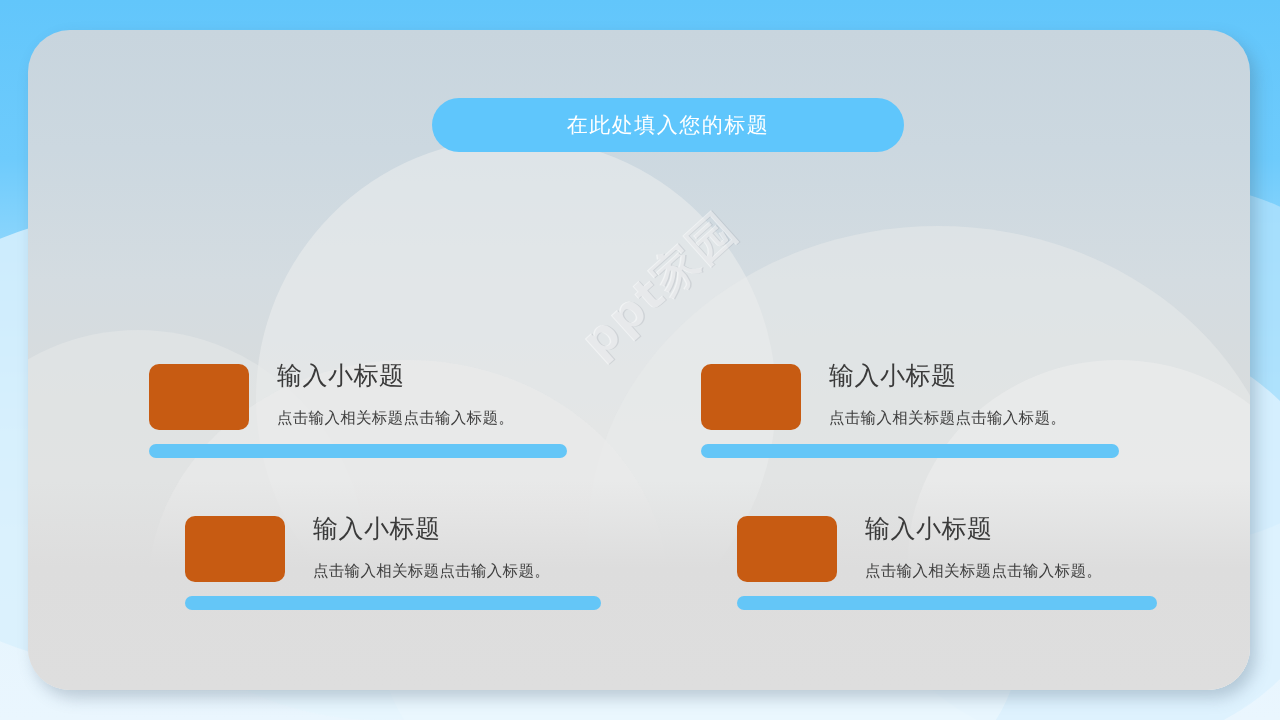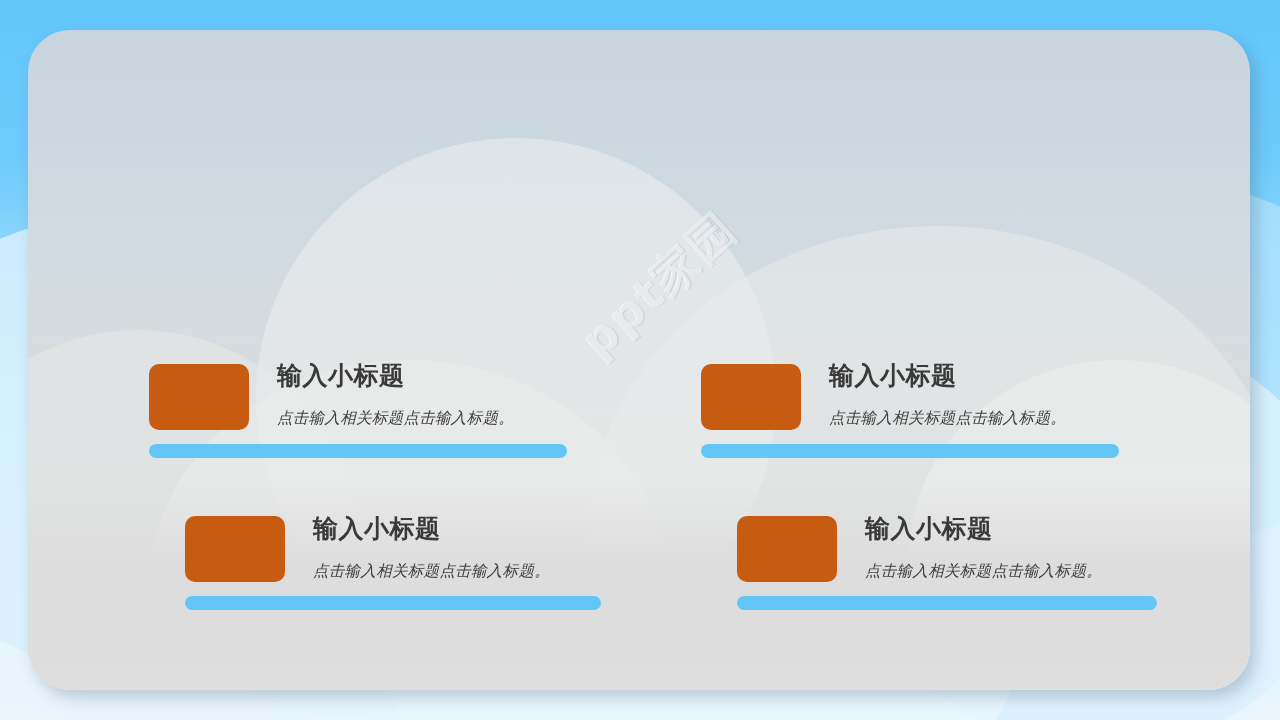--- a/index.html
+++ b/index.html
@@ -122,32 +122,31 @@
   .item .box {
     position: absolute;
     width: 100px;
     height: 66px;
     border-radius: 10px;
     background: #C75B12;
   }
   .item .h {
     position: absolute;
     font-size: 25px;
-    font-weight: bold;
+    font-weight: normal;
     color: #3A3A3A;
     letter-spacing: .5px;
     white-space: nowrap;
   }
   .item .d {
     position: absolute;
     font-size: 15.5px;
     color: #3E3E3E;
     letter-spacing: .3px;
     white-space: nowrap;
-    font-style: italic;
   }
   .item .bar {
     position: absolute;
     height: 14px;
     border-radius: 7px;
     background: #64C6F7;
   }
 
   
   #item-1 { left: 0; top: 0; }
@@ -192,20 +191,23 @@
 
     <div class="card-cloud k1"></div>
     <div class="card-cloud k2"></div>
     <div class="card-cloud k3"></div>
     <div class="card-cloud k4"></div>
     <div class="card-cloud k5"></div>
     <div class="card-flat-bottom"></div>
 
     <div class="watermark">ppt家园</div>
 
+    <div class="title-pill">
+      <span>在此处填入您的标题</span>
+    </div>
 
 
     <div class="item" id="item-1">
       <div class="box"></div>
       <div class="h">输入小标题</div>
       <div class="d">点击输入相关标题点击输入标题。</div>
       <div class="bar"></div>
     </div>
 
     <div class="item" id="item-2">

